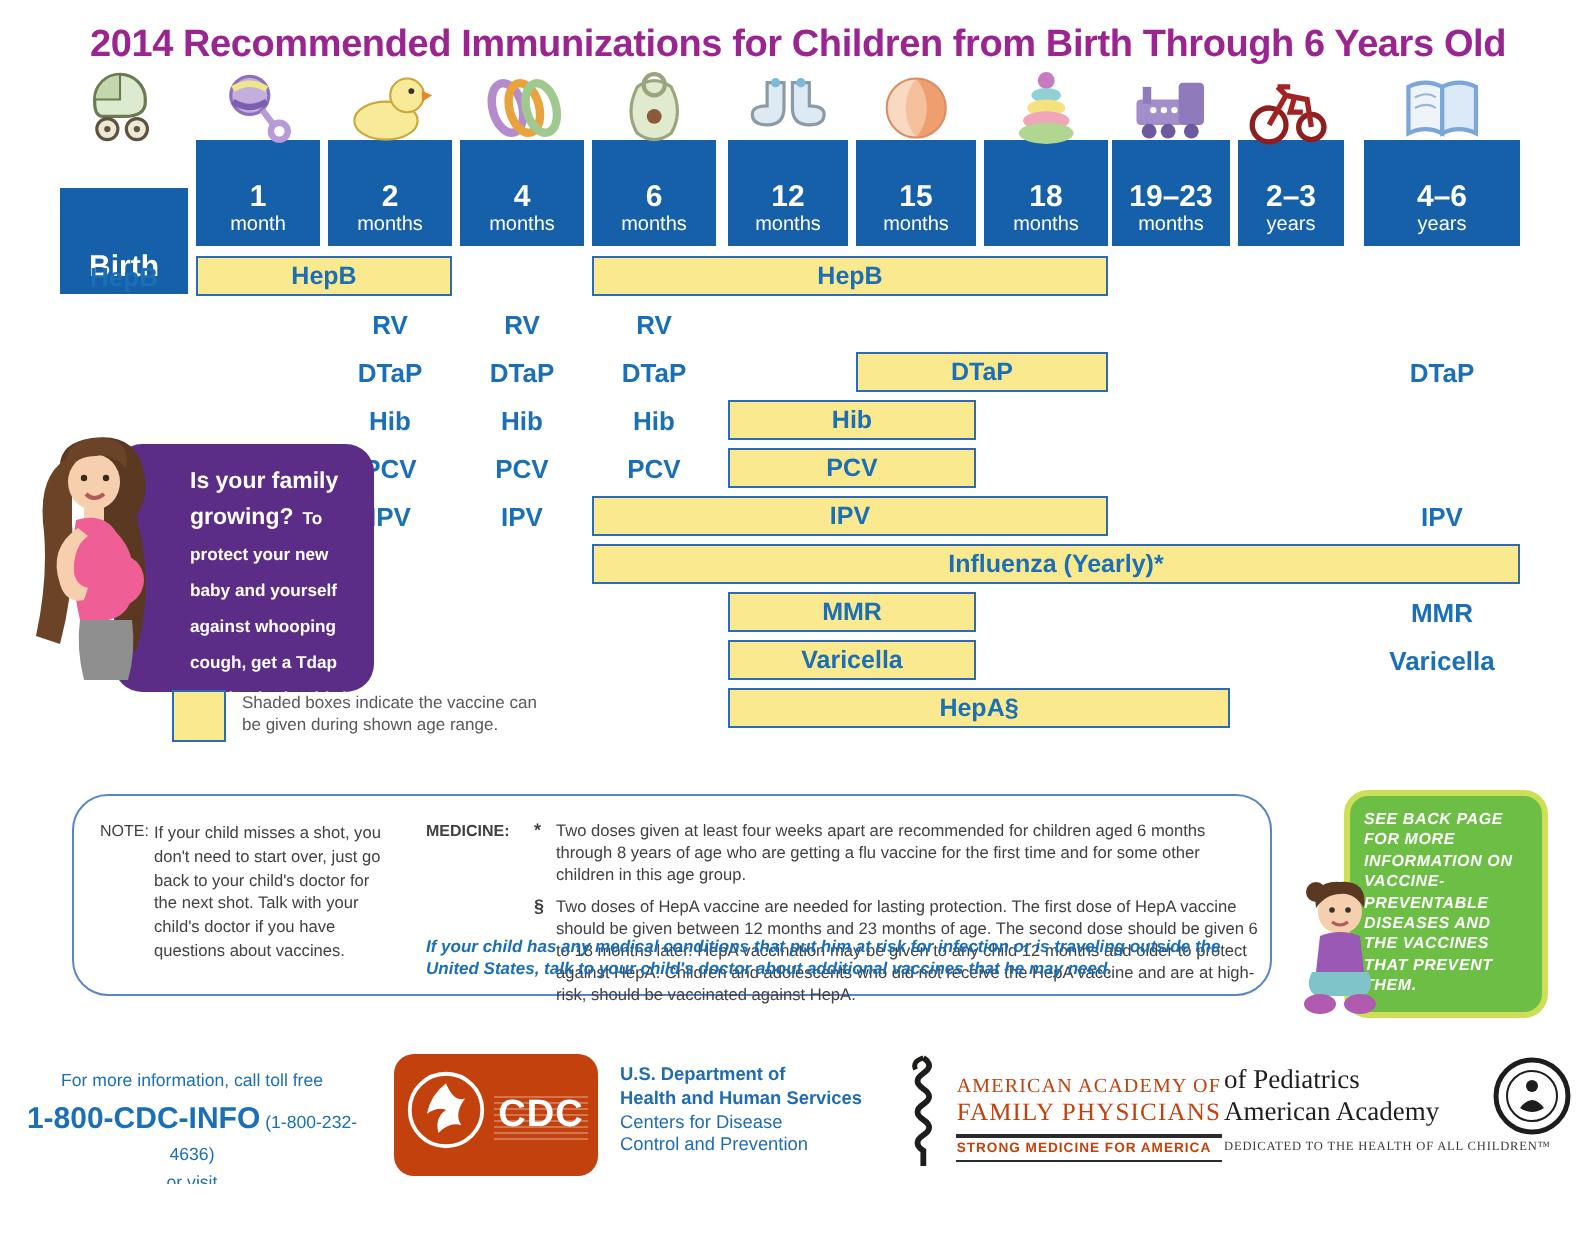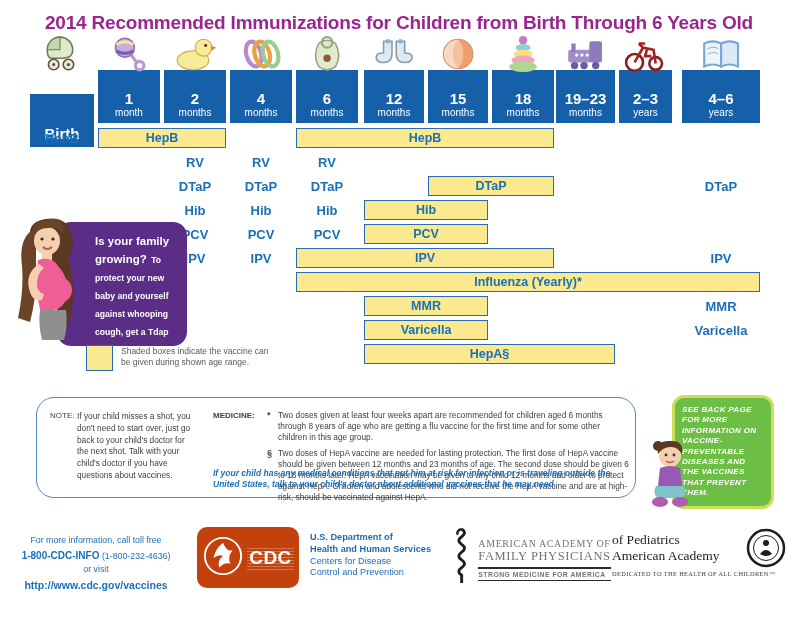--- a/index.html
+++ b/index.html
@@ -49,32 +49,32 @@
                font-style:italic;font-weight:bold;color:var(--c-label,#1A6FB7);}
   
   .backbox{position:absolute;left:672px;top:395px;width:102px;height:114px;box-sizing:border-box;
            background:var(--c-green,#6CBE45);border:3px solid #CDDF56;border-radius:12px;
            padding:7px 7px;color:#fff;font-size:8px;font-weight:bold;font-style:italic;
            line-height:1.3;letter-spacing:0.3px;}
   .girl{position:absolute;left:644px;top:438px;width:52px;height:72px;z-index:3;}
   
   .f-left{position:absolute;left:8px;top:534px;width:176px;text-align:center;
           color:var(--c-label,#1A6FB7);font-size:8.8px;line-height:1.55;}
-  .f-left b{font-size:10px;}
+  .f-left b{font-size:15px;}
   .f-url{font-weight:bold;font-size:10.5px;cursor:pointer;}
   .cdclogo{position:absolute;left:197px;top:527px;width:102px;height:61px;background:#c2410c;
            border-radius:10px;display:flex;align-items:center;justify-content:center;gap:3px;}
   .cdc-word{color:#fff;font-weight:bold;font-size:19px;letter-spacing:0.5px;
             background:repeating-linear-gradient(0deg,rgba(255,255,255,.28) 0 1px,transparent 1px 3px);
             padding:1px 2px;}
   .deptext{position:absolute;left:310px;top:532px;font-size:9.2px;line-height:1.28;color:#1F6CB5;}
   .deptext .b{font-weight:bold;}
   .aafp{position:absolute;left:452px;top:527px;display:flex;}
   .aafp-staff svg{height:58px;}
-  .aafp-text{margin-left:7px;padding-top:11px;color:#737373;font-family:"Liberation Serif",serif;}
+  .aafp-text{margin-left:7px;padding-top:11px;color:#c2410c;font-family:"Liberation Serif",serif;}
   .aafp-l1{font-size:10px;letter-spacing:0.6px;}
   .aafp-l2{font-size:12.5px;letter-spacing:0.6px;}
   .aafp-tag{margin-top:3px;border-top:2px solid #2B2B2B;border-bottom:1px solid #2B2B2B;
             font-family:"Liberation Sans",sans-serif;font-size:6.8px;font-weight:bold;
             letter-spacing:0.5px;padding:2px 0;}
   .aap{position:absolute;left:612px;top:532px;width:160px;}
   .aap-name{font-family:"Liberation Serif",serif;font-size:13.5px;line-height:1.15;color:#1d1d1b;}
   .aap-seal{position:absolute;right:-14px;top:-4px;}
   .aap-tag{margin-top:7px;font-family:"Liberation Serif",serif;font-size:6.3px;
            letter-spacing:0.4px;color:#3a3a3a;white-space:nowrap;}

